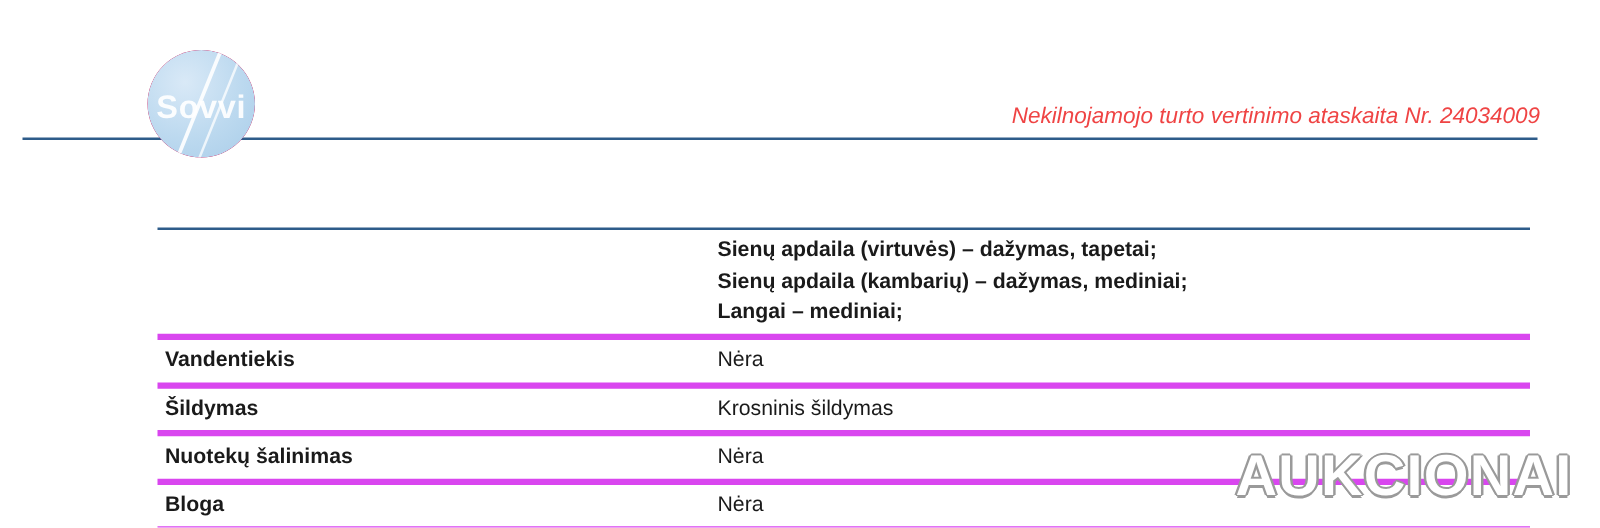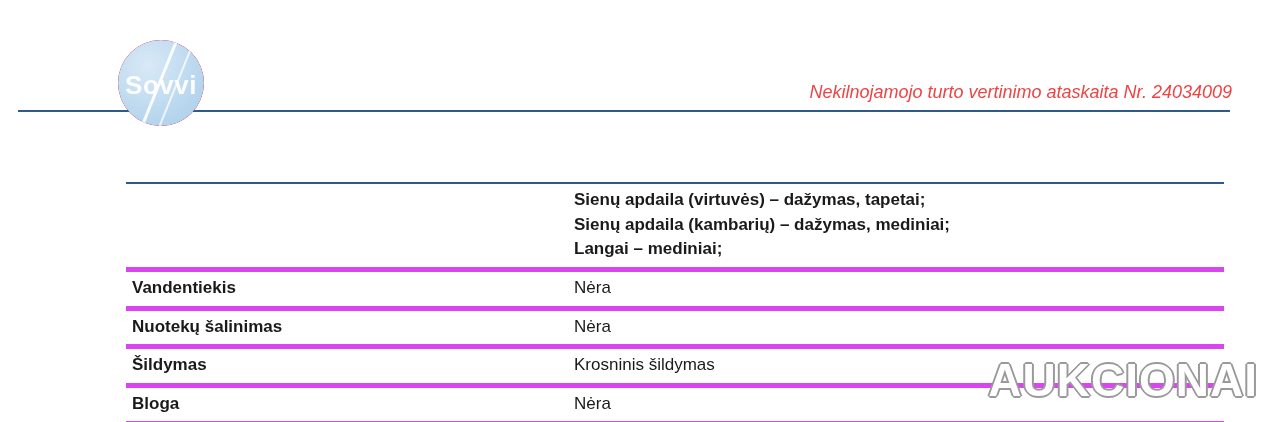--- a/index.html
+++ b/index.html
@@ -182,26 +182,26 @@
           <span class="stack-line val-bold">Sienų apdaila (virtuvės) – dažymas, tapetai;</span>
           <span class="stack-line val-bold">Sienų apdaila (kambarių) – dažymas, mediniai;</span>
           <span class="stack-line val-bold">Langai – mediniai;</span>
         </td>
       </tr>
       <tr class="row-sep">
         <td class="col-label">Vandentiekis</td>
         <td class="col-value">Nėra</td>
       </tr>
       <tr class="row-sep">
+        <td class="col-label">Šildymas</td>
+        <td class="col-value">Krosninis šildymas</td>
+      </tr>
+      <tr class="row-sep">
         <td class="col-label">Nuotekų šalinimas</td>
         <td class="col-value">Nėra</td>
-      </tr>
-      <tr class="row-sep">
-        <td class="col-label">Šildymas</td>
-        <td class="col-value">Krosninis šildymas</td>
       </tr>
       <tr class="row-sep">
         <td class="col-label">Bloga</td>
         <td class="col-value">Nėra</td>
       </tr>
       <tr class="row-sep row-bottom">
         <td class="col-label">Sienų</td>
         <td class="col-value">Bloga. Turto apdaila nusidėvėjusi, matomi konstrukcijų pažeidimai.</td>
       </tr>
     </tbody>

